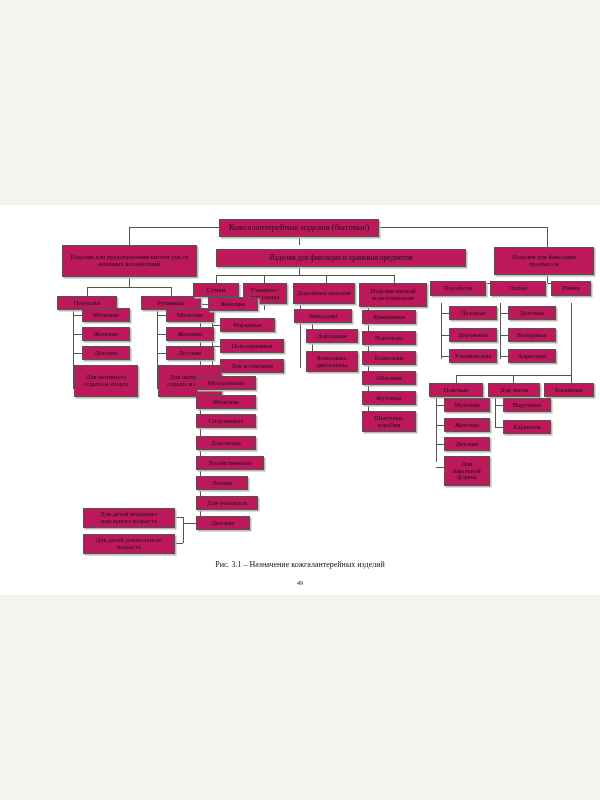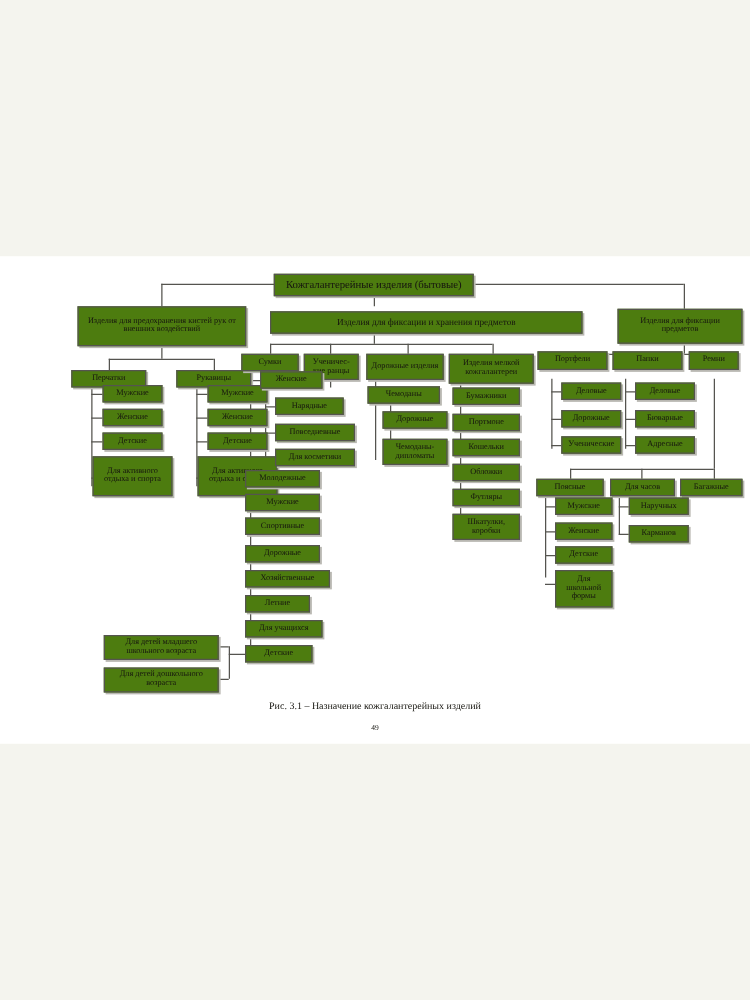--- a/index.html
+++ b/index.html
@@ -11,21 +11,21 @@
   }
   #page{
     position:absolute;left:0;top:205px;width:600px;height:390px;
     background:#ffffff;
   }
   #canvas{position:absolute;left:0;top:0;width:600px;height:390px;}
   .bx{
     position:absolute;
     box-sizing:border-box;
     border:1px solid #55544f;
-    background:#4d7c0f;
+    background:#be185d;
     box-shadow:1.5px 1.5px 0 #b9b8b2;
     display:flex;align-items:center;justify-content:center;
     text-align:center;
     color:#16150f;
     line-height:1.05;
     font-size:6.6px;
     padding:1px 2px;
     z-index:3;
     font-family:Liberation Serif, serif;
   }

